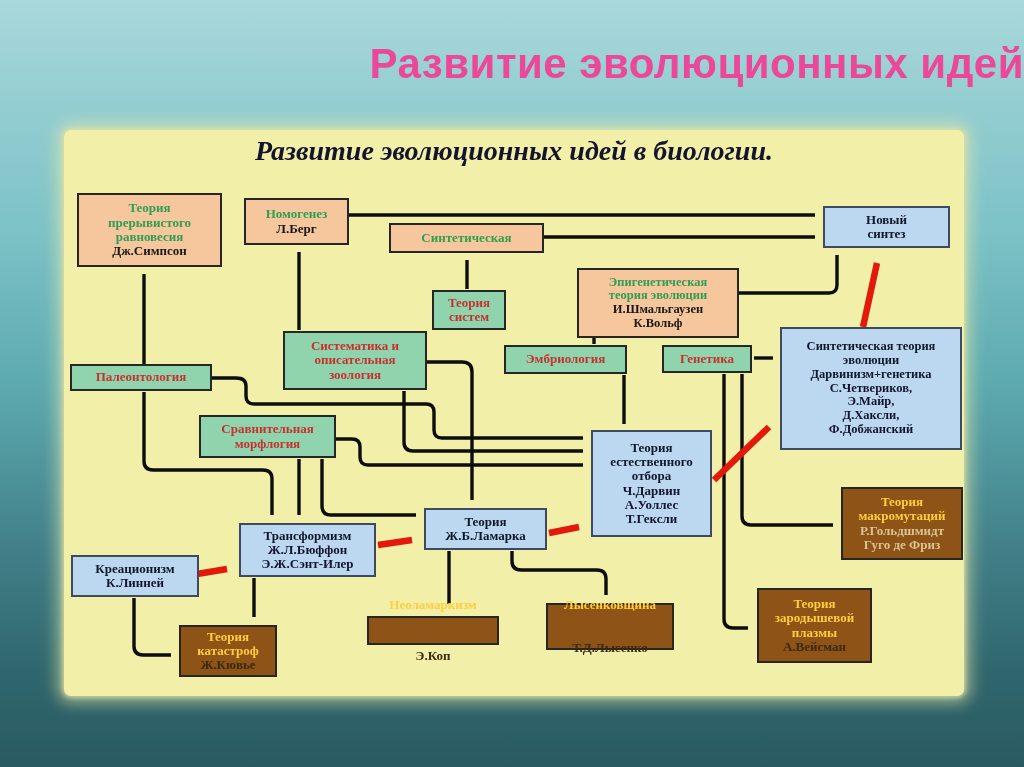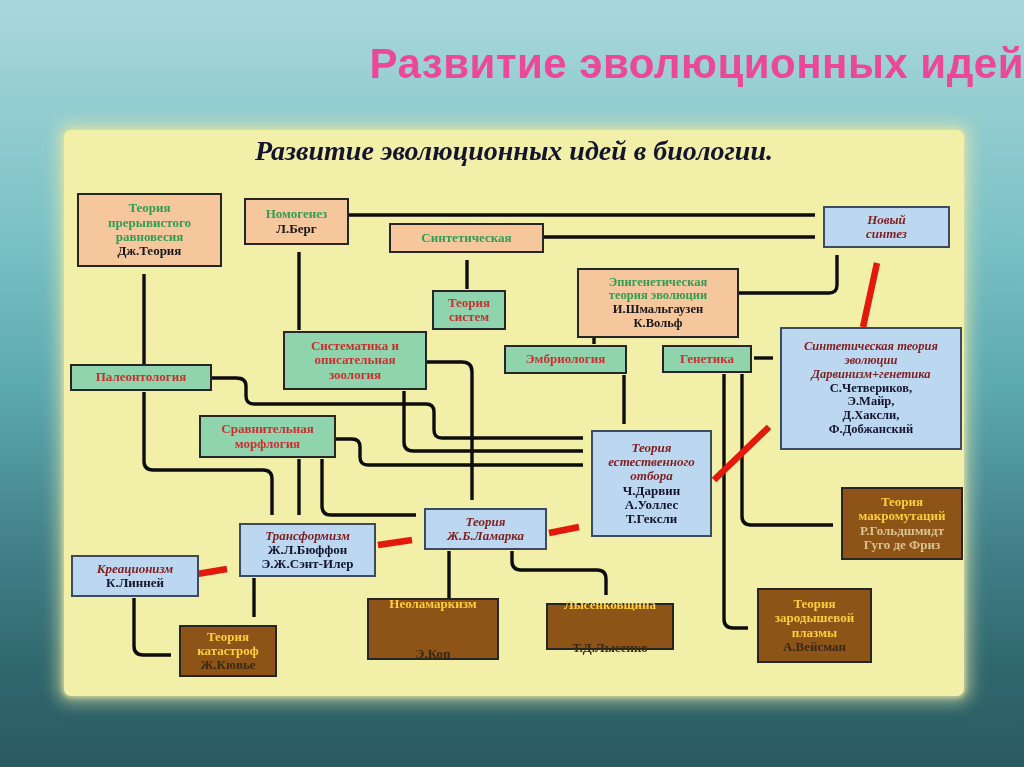--- a/index.html
+++ b/index.html
@@ -36,21 +36,21 @@
   }
   .node span{white-space:pre-line;display:block;}
   .node .t{font-size:13px;}
   .node .a{font-size:13px;}
   .salmon{background:#f6c69c;}
   .salmon .t{color:#2f9e54;}
   .salmon .a{color:#181818;}
   .mint{background:#8fd4ad;}
   .mint .t{color:#c93030;}
   .blue{background:#bcd8f0;border-color:#3e4a60;}
-  .blue .t{color:#7f1d1d;font-style:italic;}
+  .blue .t{color:#0f172a;}
   .blue .a{color:#14142e;}
   .brown{background:#8e5316;}
   .brown .t{color:#ffcf3c;}
   .brown .a{color:#3a2a10;}
   .brown.light-a .a{color:#d9c490;}
   .small .t,.small .a{font-size:12.5px;}
 </style>
 </head>
 <body>
 
@@ -99,21 +99,21 @@
       <path class="red" d="M 485 403 L 515 397" marker-end="url(#rd)"></path>
       <path class="red" d="M 650 350 L 705 297" marker-end="url(#rd)"></path>
       <path class="red" d="M 799 197 L 813 133" marker-end="url(#rd)"></path>
     </g>
   </svg>
 
   <div class="node salmon" style="left:13px;top:63px;width:145px;height:74px;">
     <span class="t">Теория
 прерывистого
 равновесия</span>
-    <span class="a">Дж.Теория</span>
+    <span class="a">Дж.Симпсон</span>
   </div>
 
   <div class="node salmon" style="left:180px;top:68px;width:105px;height:47px;">
     <span class="t">Номогенез</span>
     <span class="a">Л.Берг</span>
   </div>
 
   <div class="node salmon" style="left:325px;top:93px;width:155px;height:30px;">
     <span class="t">Синтетическая</span>
   </div>
@@ -192,21 +192,21 @@
     <span class="t">Креационизм</span>
     <span class="a">К.Линней</span>
   </div>
 
   <div class="node brown" style="left:115px;top:495px;width:98px;height:52px;">
     <span class="t">Теория
 катастроф</span>
     <span class="a">Ж.Кювье</span>
   </div>
 
-  <div class="node brown" style="left:303px;top:468px;width:132px;height:62px;gap:36px;">
+  <div class="node brown" style="left:303px;top:486px;width:132px;height:29px;gap:36px;">
     <span class="t">Неоламаркизм</span>
     <span class="a">Э.Коп</span>
   </div>
 
   <div class="node brown" style="left:482px;top:473px;width:128px;height:47px;gap:28px;">
     <span class="t">Лысенковщина</span>
     <span class="a">Т.Д.Лысенко</span>
   </div>
 
   <div class="node brown light-a" style="left:777px;top:357px;width:122px;height:73px;">

